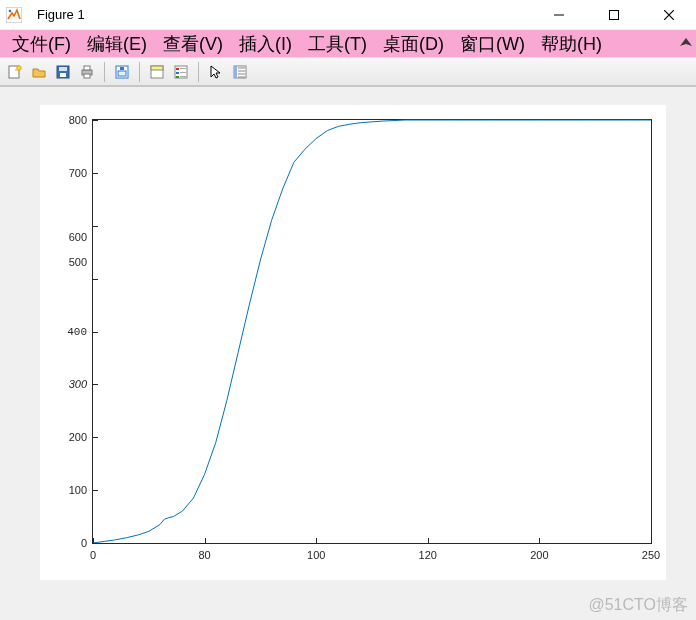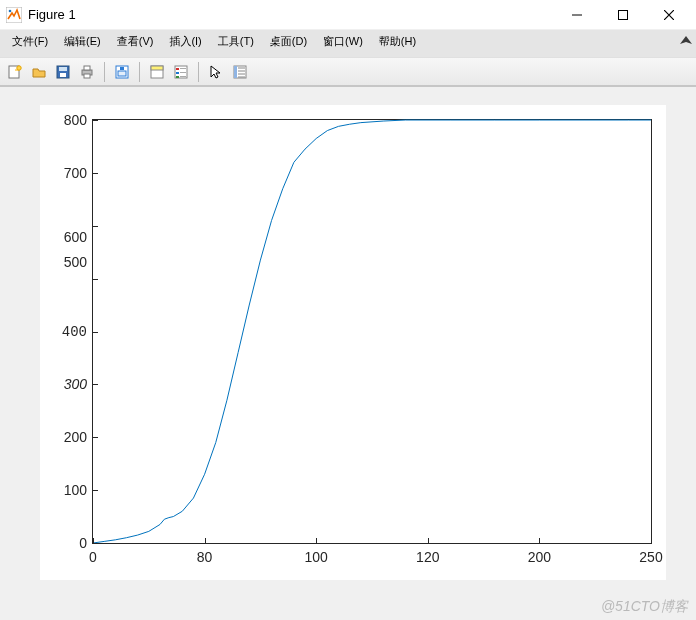--- a/index.html
+++ b/index.html
@@ -14,41 +14,43 @@
     position: relative;
   }
   
   .titlebar {
     height: 30px;
     background: #fff;
     display: flex;
     align-items: center;
     padding: 0 4px 0 6px;
     border-bottom: 1px solid #f0f0f0;
+    gap: 9px;
   }
   .titlebar .app-icon {
     width: 16px; height: 16px; margin-right: 6px;
     display: flex; align-items: center; justify-content: center;
   }
   .titlebar .title-text { color: #000; font-size: 13px; }
   .titlebar .spacer { flex: 1; }
   .win-btn {
     width: 46px; height: 30px;
     display: flex; align-items: center; justify-content: center;
     color: #000;
   }
   .win-btn svg { pointer-events: none; }
 
   
   .menubar {
     height: 28px;
     display: flex;
+    align-items: center;
     padding: 0 4px;
-    font-size: 11px;
-    background: #e5e5e5;
+    font-size: 18px;
+    background: #f9a8d4;
     border-bottom: 1px solid #e0e0e0;
     position: relative;
   }
   .menu-item {
     padding: 4px 8px;
     cursor: default;
   }
   .quick-arrow {
     position: absolute;
     right: 4px;
@@ -89,37 +91,36 @@
     background: #fff;
   }
   .plot-box {
     position: absolute;
     left: 52px; top: 14px; right: 14px; bottom: 36px;
     border: 1px solid #262626;
     background: #fff;
   }
   .y-tick, .x-tick {
     position: absolute;
-    font-size: 14px;
+    font-size: 11px;
     color: #262626;
     font-family: Arial, Helvetica, sans-serif;
   }
   .y-tick { right: 100%; margin-right: 6px; transform: translateY(-50%); }
   .x-tick { top: 100%; margin-top: 6px; transform: translateX(-50%); }
   .tick-mark-y, .tick-mark-x { position: absolute; background: #262626; }
   .tick-mark-y { left: 0; width: 5px; height: 1px; }
   .tick-mark-x { bottom: 0; height: 5px; width: 1px; }
   svg.line { position: absolute; left:0; top:0; width:100%; height:100%; overflow: visible; }
 
   .watermark {
     position: absolute;
     right: 8px; bottom: 4px;
-    font-size: 14px;
+    font-size: 16px;
     color: rgba(140,140,140,0.55);
-    font-style: italic;
   }
 </style>
 </head>
 <body>
 
 <div class="titlebar">
   <span class="app-icon">
     <svg width="16" height="16" viewBox="0 0 16 16">
       <rect x="0" y="0" width="16" height="16" fill="#fff" stroke="#b0b0b0"></rect>
       <path d="M2 12 L6 6 L8 9 L11 3 L14 12" fill="none" stroke="#ef6c00" stroke-width="1.6"></path>

